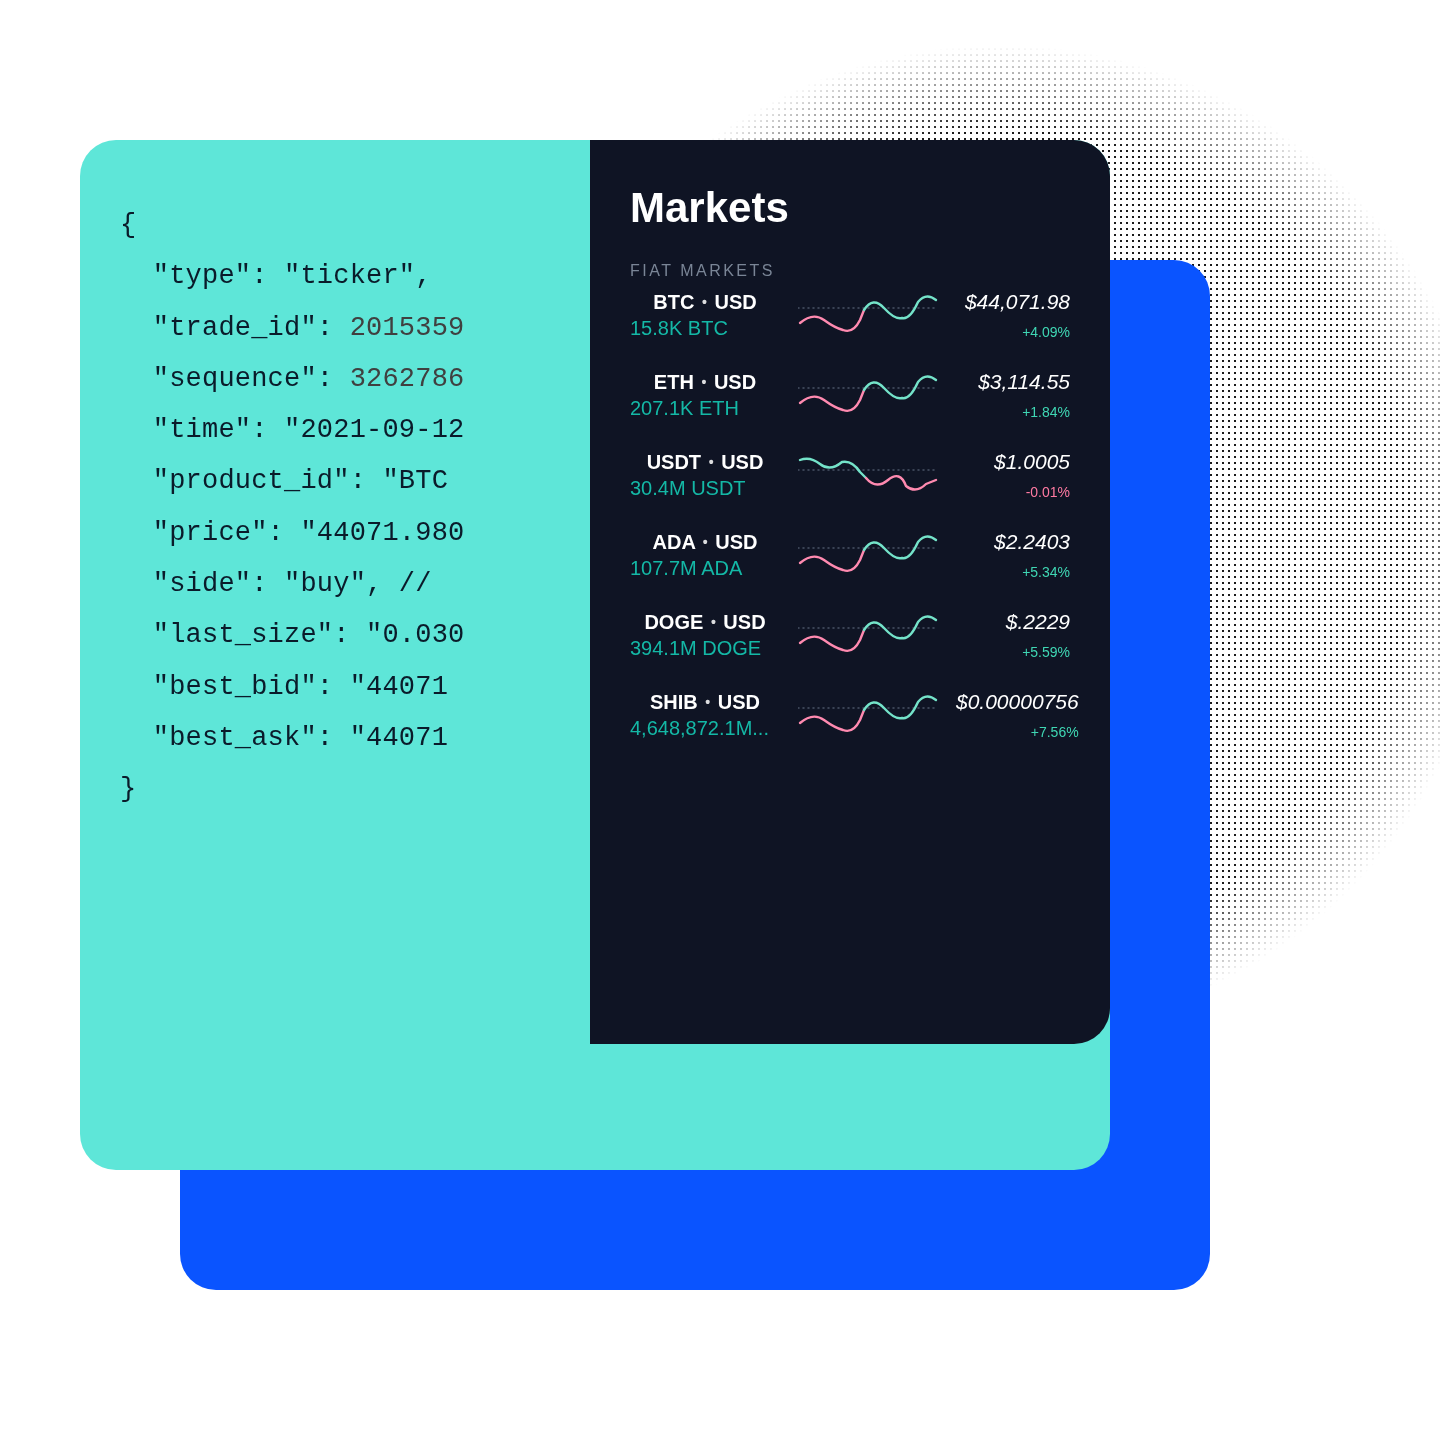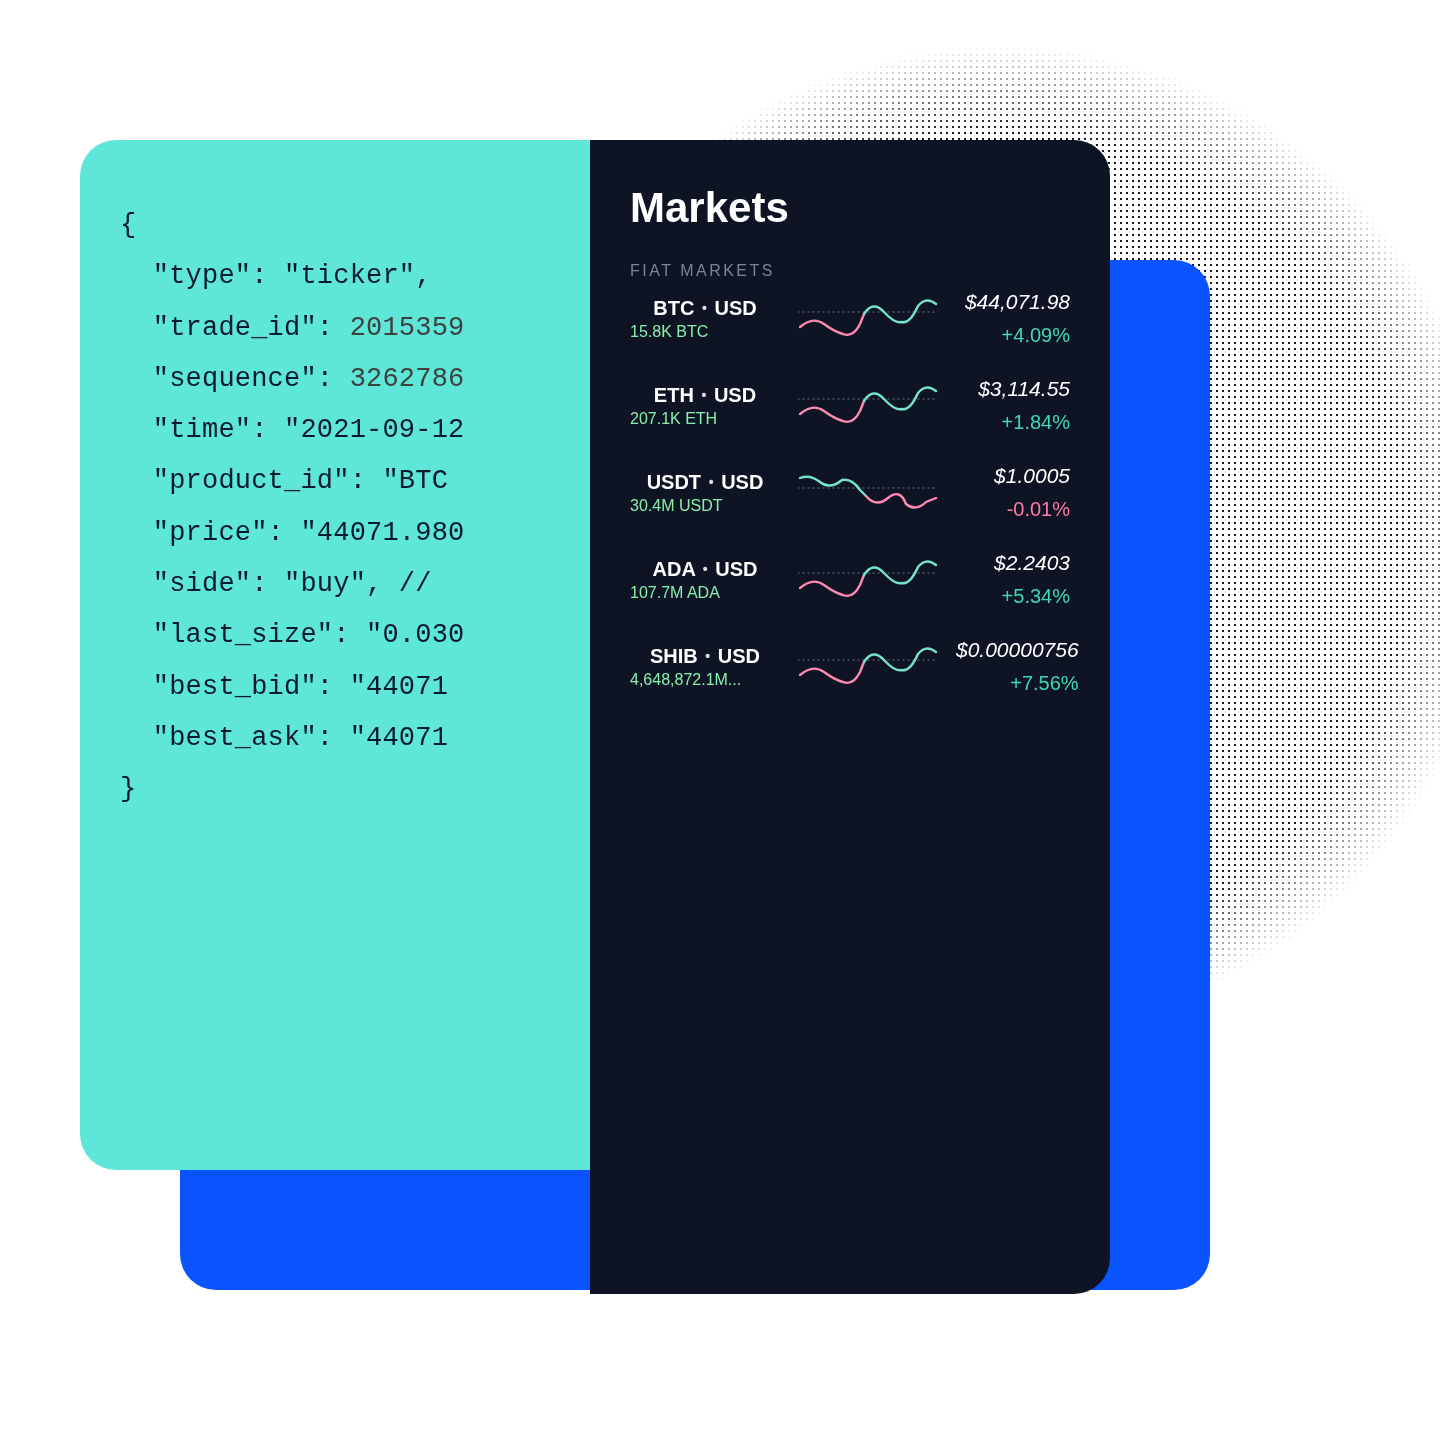--- a/index.html
+++ b/index.html
@@ -53,21 +53,21 @@
     white-space: pre;
     letter-spacing: 0.2px;
   }
   .tok-num { color: #404040; }
 
   .markets-card {
     position: absolute;
     left: 590px;
     top: 140px;
     width: 520px;
-    height: 1154px;
+    height: 904px;
     background: #0f1424;
     border-radius: 0 36px 36px 0;
     padding: 44px 40px 30px 40px;
     color: #fff;
   }
   .markets-title {
     font-size: 42px;
     font-weight: 600;
     margin-bottom: 30px;
   }
@@ -80,25 +80,25 @@
   }
   .mk-list { display: flex; flex-direction: column; gap: 30px; }
   .mk-row {
     display: flex;
     align-items: center;
     gap: 18px;
   }
   .mk-left { width: 150px; flex: 0 0 150px; overflow: hidden; }
   .mk-pair { font-size: 20px; font-weight: 600; color: #fff; white-space: nowrap; text-align: center; }
   .mk-pair .dot { font-size: 14px; position: relative; top: -2px; padding: 0 2px; opacity: 0.85; }
-  .mk-vol { font-size: 16px; color: #86efac; margin-top: 3px; white-space: nowrap; overflow: hidden; text-overflow: ellipsis; }
+  .mk-vol { font-size: 20px; color: #14b8a6; margin-top: 3px; white-space: nowrap; overflow: hidden; text-overflow: ellipsis; }
   .mk-spark { width: 140px; height: 50px; flex: 0 0 140px; }
   .mk-right { flex: 1; text-align: right; }
   .mk-price { font-size: 21px; font-weight: 500; color: #fff; white-space: nowrap; font-style: italic; }
-  .mk-change { font-size: 20px; margin-top: 10px; font-weight: 500; text-align: right; }
+  .mk-change { font-size: 14px; margin-top: 10px; font-weight: 500; text-align: right; }
   .chg-pos { color: #3fd7b4; }
   .chg-neg { color: #ff7aa2; }
 
   .spark-dot { stroke: #4a5366; stroke-width: 1.5; stroke-dasharray: 1 4; stroke-linecap: round; fill: none; }
   .spark-g { stroke: #74e3c9; stroke-width: 2.4; fill: none; stroke-linecap: round; stroke-linejoin: round; }
   .spark-p { stroke: #ff8ab0; stroke-width: 2.4; fill: none; stroke-linecap: round; stroke-linejoin: round; }
 </style>
 </head>
 <body>
 
@@ -181,20 +181,35 @@
   <path class="spark-p" d="M2 33 Q15 22 26 30 T45 40 Q55 44 62 30 L66 20"></path>
   <path class="spark-g" d="M66 20 Q75 6 86 18 T104 28 Q112 30 120 12 Q128 2 138 10"></path>
 </svg>
           <div class="mk-right">
             <div class="mk-price">$2.2403</div>
             <div class="mk-change chg-pos">+5.34%</div>
           </div>
         </div>
         <div class="mk-row">
           <div class="mk-left">
+            <div class="mk-pair"><span>DOGE</span> <span class="dot">•</span> <span>USD</span></div>
+            <div class="mk-vol">394.1M DOGE</div>
+          </div>
+          <svg viewBox="0 0 140 50" class="mk-spark">
+  <line class="spark-dot" x1="0" y1="18" x2="140" y2="18"></line>
+  <path class="spark-p" d="M2 33 Q15 22 26 30 T45 40 Q55 44 62 30 L66 20"></path>
+  <path class="spark-g" d="M66 20 Q75 6 86 18 T104 28 Q112 30 120 12 Q128 2 138 10"></path>
+</svg>
+          <div class="mk-right">
+            <div class="mk-price">$.2229</div>
+            <div class="mk-change chg-pos">+5.59%</div>
+          </div>
+        </div>
+        <div class="mk-row">
+          <div class="mk-left">
             <div class="mk-pair"><span>SHIB</span> <span class="dot">•</span> <span>USD</span></div>
             <div class="mk-vol">4,648,872.1M...</div>
           </div>
           <svg viewBox="0 0 140 50" class="mk-spark">
   <line class="spark-dot" x1="0" y1="18" x2="140" y2="18"></line>
   <path class="spark-p" d="M2 33 Q15 22 26 30 T45 40 Q55 44 62 30 L66 20"></path>
   <path class="spark-g" d="M66 20 Q75 6 86 18 T104 28 Q112 30 120 12 Q128 2 138 10"></path>
 </svg>
           <div class="mk-right">
             <div class="mk-price">$0.00000756</div>

